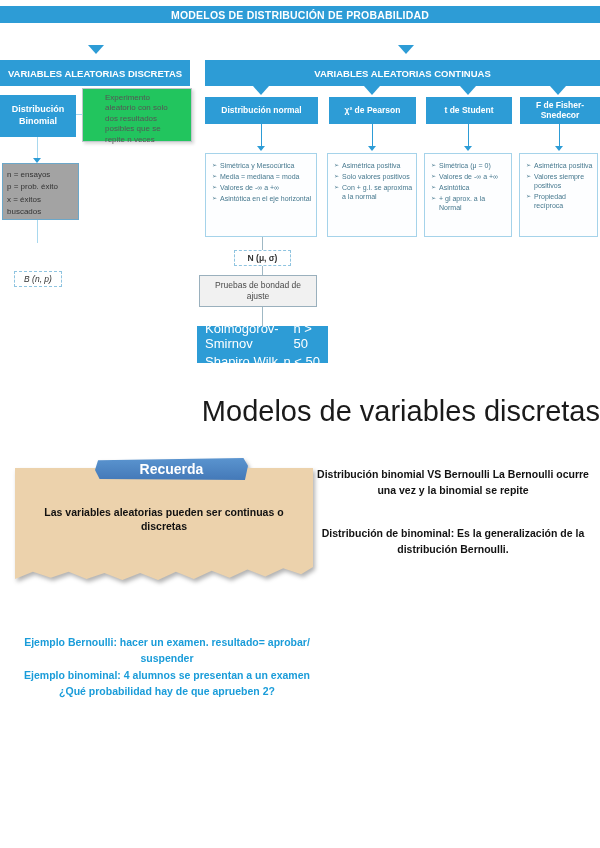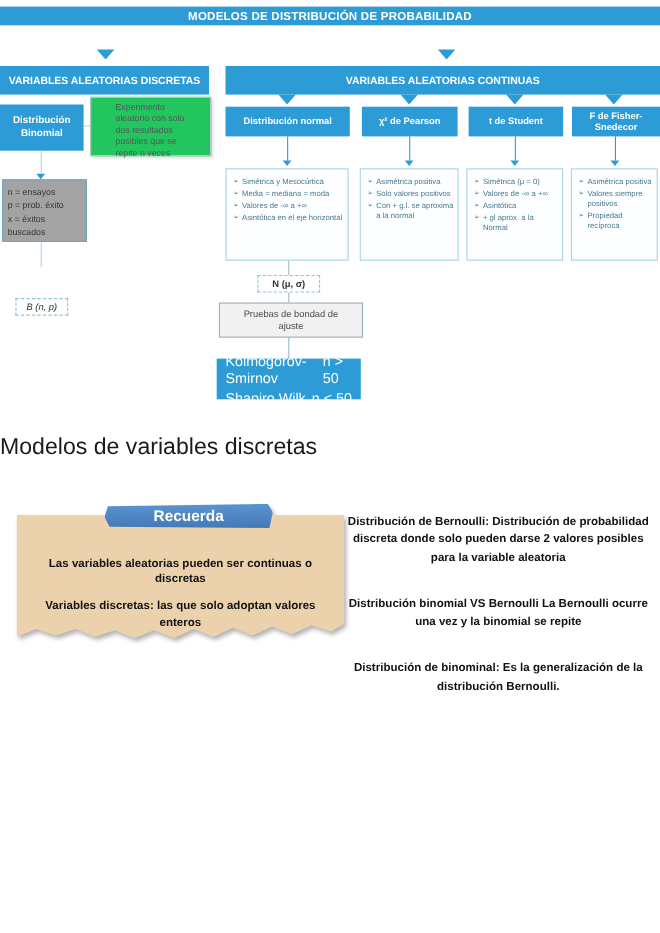--- a/index.html
+++ b/index.html
@@ -31,29 +31,29 @@
           align-items:center;justify-content:center;text-align:center;font-weight:bold;font-size:9px;line-height:1.3;}
   .graynote{left:82px;top:88px;width:110px;height:54px;background:#22c55e;border:1px solid #c0c6cc;
             box-shadow:2px 2px 3px rgba(0,0,0,.15);box-sizing:border-box;padding:4px 22px;
             font-size:8px;line-height:1.3;color:#555;}
   .paramsbox{left:2px;top:163px;width:77px;height:57px;background:#a3a3a3;border:1.5px solid #6ba7c9;
              box-sizing:border-box;padding:5px 4px;font-size:8px;line-height:1.55;color:#333;}
   .dashbox{border:1px dashed #8fc4e0;background:#fff;box-sizing:border-box;display:flex;
            align-items:center;justify-content:center;font-size:8.5px;color:#333;}
   .bnp{left:14px;top:243px;width:48px;height:16px;font-style:italic;margin-top:28px;}
   .nmu{left:234px;top:250px;width:57px;height:16px;font-weight:bold;}
-  .pruebas{left:199px;top:275px;width:131px;height:32px;background:#f1f1f1;border:1px solid #9ab0bd;
+  .pruebas{left:199px;top:275px;width:118px;height:32px;background:#f1f1f1;border:1px solid #9ab0bd;
            box-sizing:border-box;display:flex;align-items:center;justify-content:center;text-align:center;
            font-size:8.5px;line-height:1.35;color:#4a4a4a;padding:0 10px;}
   .tests{left:197px;top:326px;width:131px;height:37px;background:#2d9cd6;box-sizing:border-box;
          padding:6px 8px;display:flex;flex-direction:column;justify-content:center;gap:3px;}
   .tests .row{display:flex;justify-content:space-between;color:#fff;font-size:13px;}
 
   
-  .sec-title{left:0;top:395px;width:600px;text-align:left;font-size:21px;color:#1a1a1a;}
+  .sec-title{left:0;top:395px;width:600px;text-align:right;font-size:29px;color:#1a1a1a;}
   .note-wrap{left:15px;top:468px;width:298px;height:118px;filter:drop-shadow(2px 3px 2px rgba(0,0,0,.3));}
   .note{position:absolute;left:0;top:0;width:100%;height:100%;background:#ecd2ac;
         clip-path:polygon(0 0,100% 0,100% 84%,96% 90%,90% 85%,84% 92%,78% 86%,72% 93%,66% 87%,
                           60% 94%,54% 88%,48% 95%,42% 89%,36% 95%,30% 89%,24% 94%,18% 88%,12% 93%,6% 88%,0 94%);
         box-sizing:border-box;padding:26px 6px 0 6px;}
   .note p{margin:11px;text-align:center;font-size:10.5px;font-weight:bold;color:#111;line-height:1.35;}
   .ribbon{position:absolute;left:80px;top:-10px;width:153px;height:22px;
           background:linear-gradient(#5a94cf,#4479b8);color:#fff;font-weight:bold;font-size:14px;
           display:flex;align-items:center;justify-content:center;
           clip-path:polygon(2% 10%,97% 0,100% 35%,98% 100%,3% 95%,0 55%);}
@@ -221,27 +221,29 @@
         <span>n &lt; 50</span>
       </div>
     </div>
   </section>
 
   <h1 class="abs sec-title" style="font-weight:400;margin:0">Modelos de variables discretas</h1>
 
   <div class="abs note-wrap">
     <div class="note">
       <p>Las variables aleatorias pueden ser continuas o discretas</p>
-      <p>Variables discretas: las que solo adoptan valores enteros</p>
     </div>
     <div class="ribbon">
       <span>Recuerda</span>
     </div>
   </div>
 
+  <div class="abs examples">
+    <p>Ejemplo Bernoulli: hacer un examen. resultado= aprobar/ suspender</p>
+    <p>Ejemplo binominal: 4 alumnos se presentan a un examen ¿Qué probabilidad hay de que aprueben 2?</p>
+  </div>
 
   <div class="abs definitions">
-    <p>Distribución de Bernoulli: Distribución de probabilidad discreta donde solo pueden darse 2 valores posibles para la variable aleatoria</p>
     <p>Distribución binomial VS Bernoulli La Bernoulli ocurre una vez y la binomial se repite</p>
     <p>Distribución de binominal: Es la generalización de la distribución Bernoulli.</p>
   </div>
 
 </div>
 
 </body></html>

